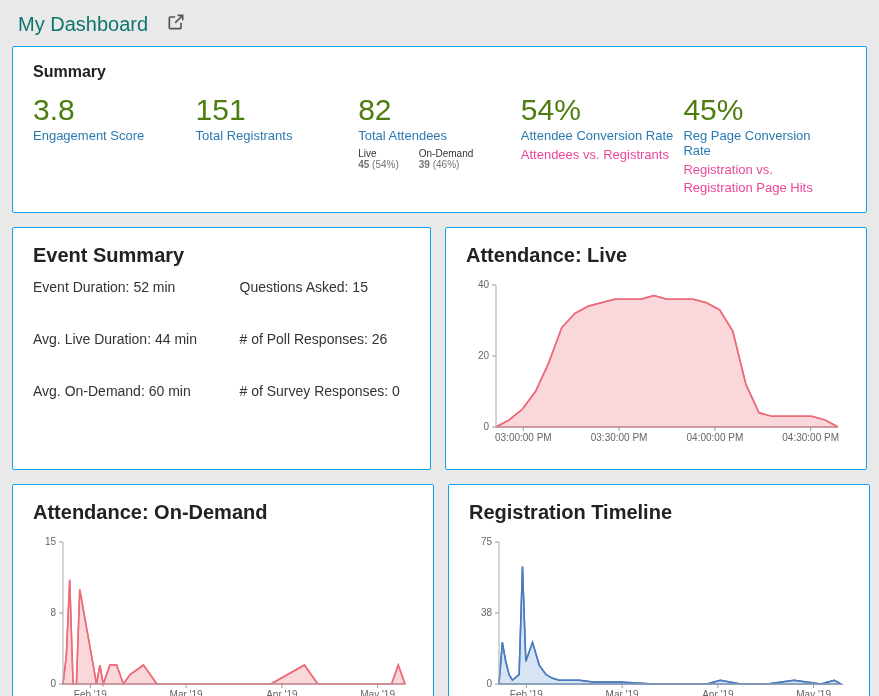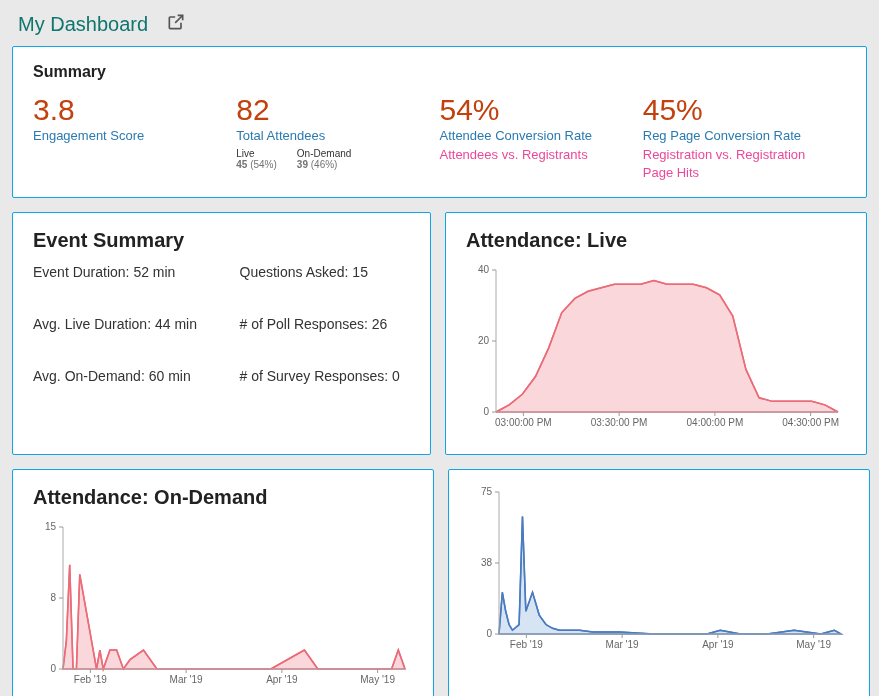--- a/index.html
+++ b/index.html
@@ -6,21 +6,21 @@
 body { font-family: -apple-system, BlinkMacSystemFont, "Segoe UI", Helvetica, Arial, sans-serif; background: #e9e9e9; color: #222; width: 879px; }
 .page { padding: 8px 12px 20px 12px; }
 .header { display: flex; align-items: center; gap: 18px; padding: 4px 6px 10px 6px; }
 .header h1 { font-size: 20px; font-weight: 400; color: #0f766e; }
 .share-icon { color: #555; cursor: pointer; }
 .card { background: #fff; border: 1px solid #0ea5e9; border-radius: 2px; padding: 16px 20px; }
 .summary-card { margin-bottom: 14px; }
 .summary-title { font-size: 16px; font-weight: 600; margin-bottom: 12px; }
 .kpi-row { display: flex; gap: 0; }
 .kpi { flex: 1; padding-right: 10px; }
-.kpi-val { font-size: 30px; font-weight: 400; color: #c2410c; line-height: 1.1; }
+.kpi-val { font-size: 30px; font-weight: 400; color: #4d7c0f; line-height: 1.1; }
 .kpi-link { font-size: 13px; color: #2a7ab0; text-decoration: none; display: inline-block; margin-top: 2px; }
 .kpi-sub { font-size: 13px; color: #ec4899; margin-top: 2px; line-height: 1.35; }
 .sub-row { display: flex; gap: 20px; margin-top: 4px; }
 .sub-col { font-size: 10px; }
 .sub-col .lbl { color: #333; }
 .sub-col .val { color: #737373; }
 .row2 { display: flex; gap: 14px; margin-bottom: 14px; }
 .row2 > .card { flex: 1; min-height: 220px; }
 .card-title { font-size: 20px; font-weight: 600; margin-bottom: 12px; }
 .es-grid { display: grid; grid-template-columns: 1fr 1fr; column-gap: 20px; row-gap: 10px; font-size: 14px; color: #333; gap: 36px; }
@@ -45,20 +45,24 @@
         </svg>
     </span>
   </div>
 
   <div class="card summary-card">
     <div class="summary-title">Summary</div>
     <div class="kpi-row">
       <div class="kpi">
         <div class="kpi-val">3.8</div>
         <a href="#" class="kpi-link">Engagement Score</a>
+      </div>
+      <div class="kpi">
+        <div class="kpi-val">151</div>
+        <a href="#" class="kpi-link">Total Registrants</a>
       </div>
       <div class="kpi">
         <div class="kpi-val">82</div>
         <a href="#" class="kpi-link">Total Attendees</a>
         <div class="sub-row">
           <div class="sub-col">
             <div class="lbl">Live</div>
             <div class="val"><b>45</b> <span>(54%)</span></div>
           </div>
           <div class="sub-col">
@@ -135,20 +139,21 @@
             <text class="ticklbl" x="57.36" y="162" text-anchor="middle">Feb '19</text>
             <line class="tick" x1="153.12" y1="148" x2="153.12" y2="152"></line>
             <text class="ticklbl" x="153.12" y="162" text-anchor="middle">Mar '19</text>
             <line class="tick" x1="248.87999999999997" y1="148" x2="248.87999999999997" y2="152"></line>
             <text class="ticklbl" x="248.87999999999997" y="162" text-anchor="middle">Apr '19</text>
             <line class="tick" x1="344.64" y1="148" x2="344.64" y2="152"></line>
             <text class="ticklbl" x="344.64" y="162" text-anchor="middle">May '19</text>
   </svg></div>
     </div>
     <div class="card">
+      <div class="card-title">Registration Timeline</div>
       <div class="chart-wrap"><svg width="380" height="170" viewBox="0 0 380 170">
     <polygon class="area-blue" points="30,148 30,148 33.35294117647059,106.34666666666666 36.705882352941174,125.28 40.05882352941177,138.53333333333333 43.411764705882355,144.21333333333334 50.11764705882353,138.53333333333333 53.470588235294116,30.61333333333333 56.82352941176471,125.28 63.529411764705884,106.34666666666666 70.23529411764706,129.06666666666666 76.94117647058823,138.53333333333333 83.64705882352942,142.32 90.3529411764706,144.21333333333334 97.05882352941177,144.21333333333334 110.47058823529412,144.21333333333334 123.88235294117648,146.10666666666665 150.7058823529412,146.10666666666665 184.23529411764707,148 237.88235294117646,148 251.29411764705884,144.21333333333334 271.4117647058824,148 298.2352941176471,148 325.05882352941177,144.21333333333334 351.88235294117646,148 365.2941176470588,144.21333333333334 372,148 372,148"></polygon>
     <polyline class="line-blue" points="30,148 33.35294117647059,106.34666666666666 36.705882352941174,125.28 40.05882352941177,138.53333333333333 43.411764705882355,144.21333333333334 50.11764705882353,138.53333333333333 53.470588235294116,30.61333333333333 56.82352941176471,125.28 63.529411764705884,106.34666666666666 70.23529411764706,129.06666666666666 76.94117647058823,138.53333333333333 83.64705882352942,142.32 90.3529411764706,144.21333333333334 97.05882352941177,144.21333333333334 110.47058823529412,144.21333333333334 123.88235294117648,146.10666666666665 150.7058823529412,146.10666666666665 184.23529411764707,148 237.88235294117646,148 251.29411764705884,144.21333333333334 271.4117647058824,148 298.2352941176471,148 325.05882352941177,144.21333333333334 351.88235294117646,148 365.2941176470588,144.21333333333334 372,148"></polyline>
     <line class="axis" x1="30" y1="6" x2="30" y2="148"></line>
     <line class="axis" x1="30" y1="148" x2="372" y2="148"></line>
     <line class="tick" x1="26" y1="148" x2="30" y2="148"></line>
             <text class="ticklbl" x="23" y="151" text-anchor="end">0</text>
             <line class="tick" x1="26" y1="77" x2="30" y2="77"></line>
             <text class="ticklbl" x="23" y="80" text-anchor="end">38</text>
             <line class="tick" x1="26" y1="6" x2="30" y2="6"></line>

